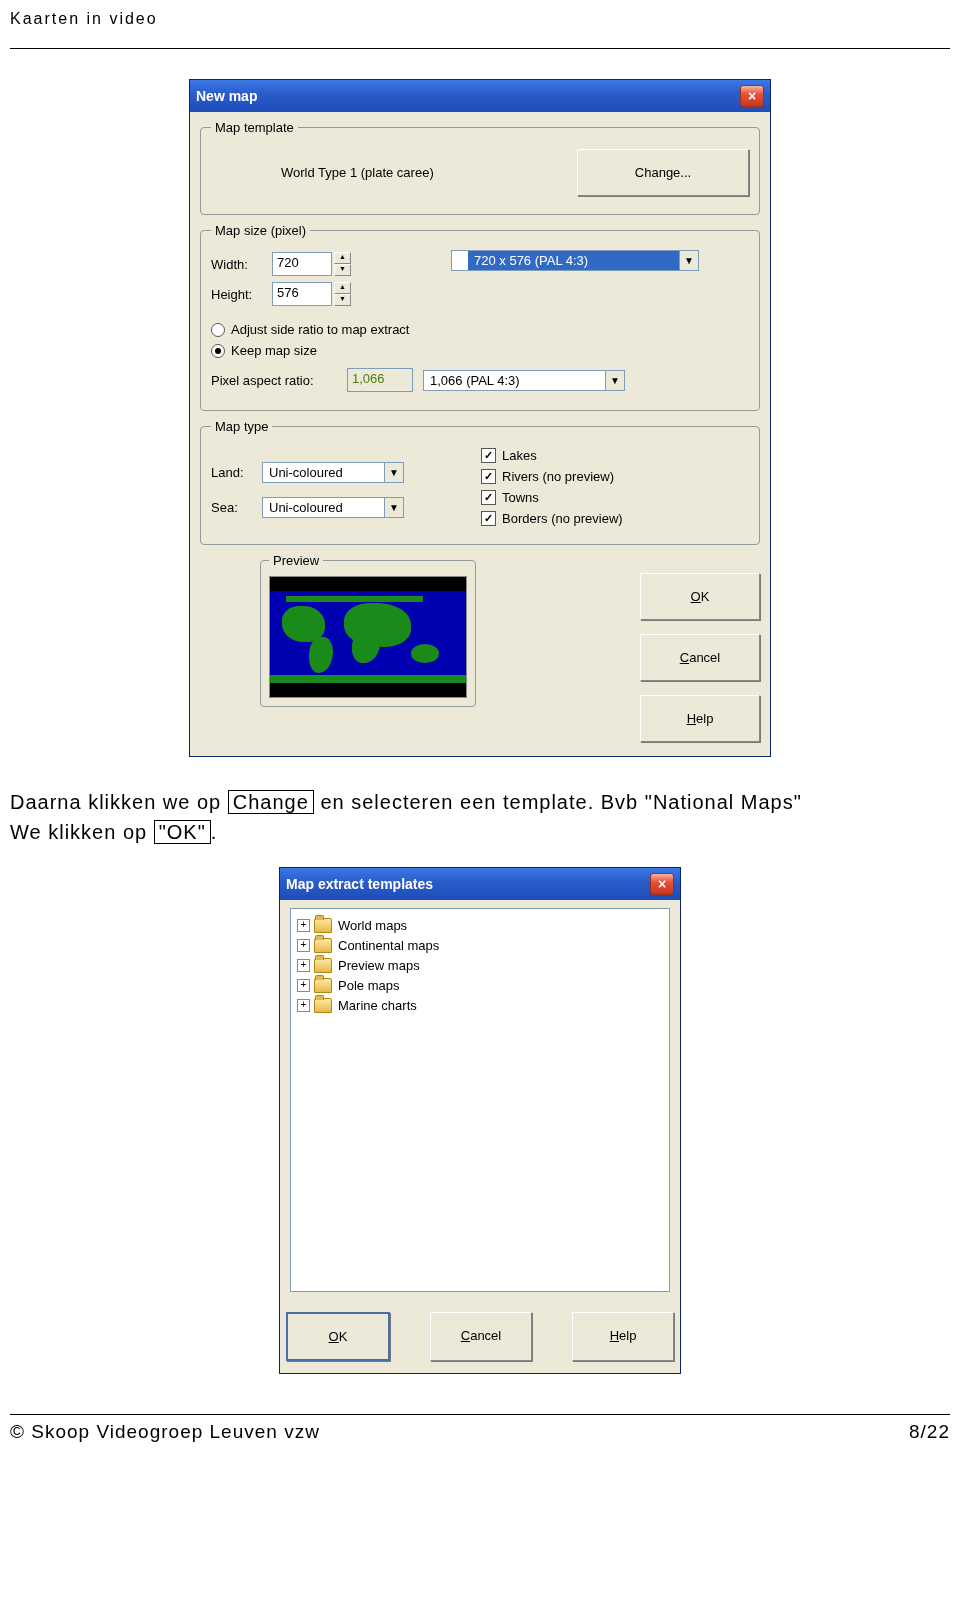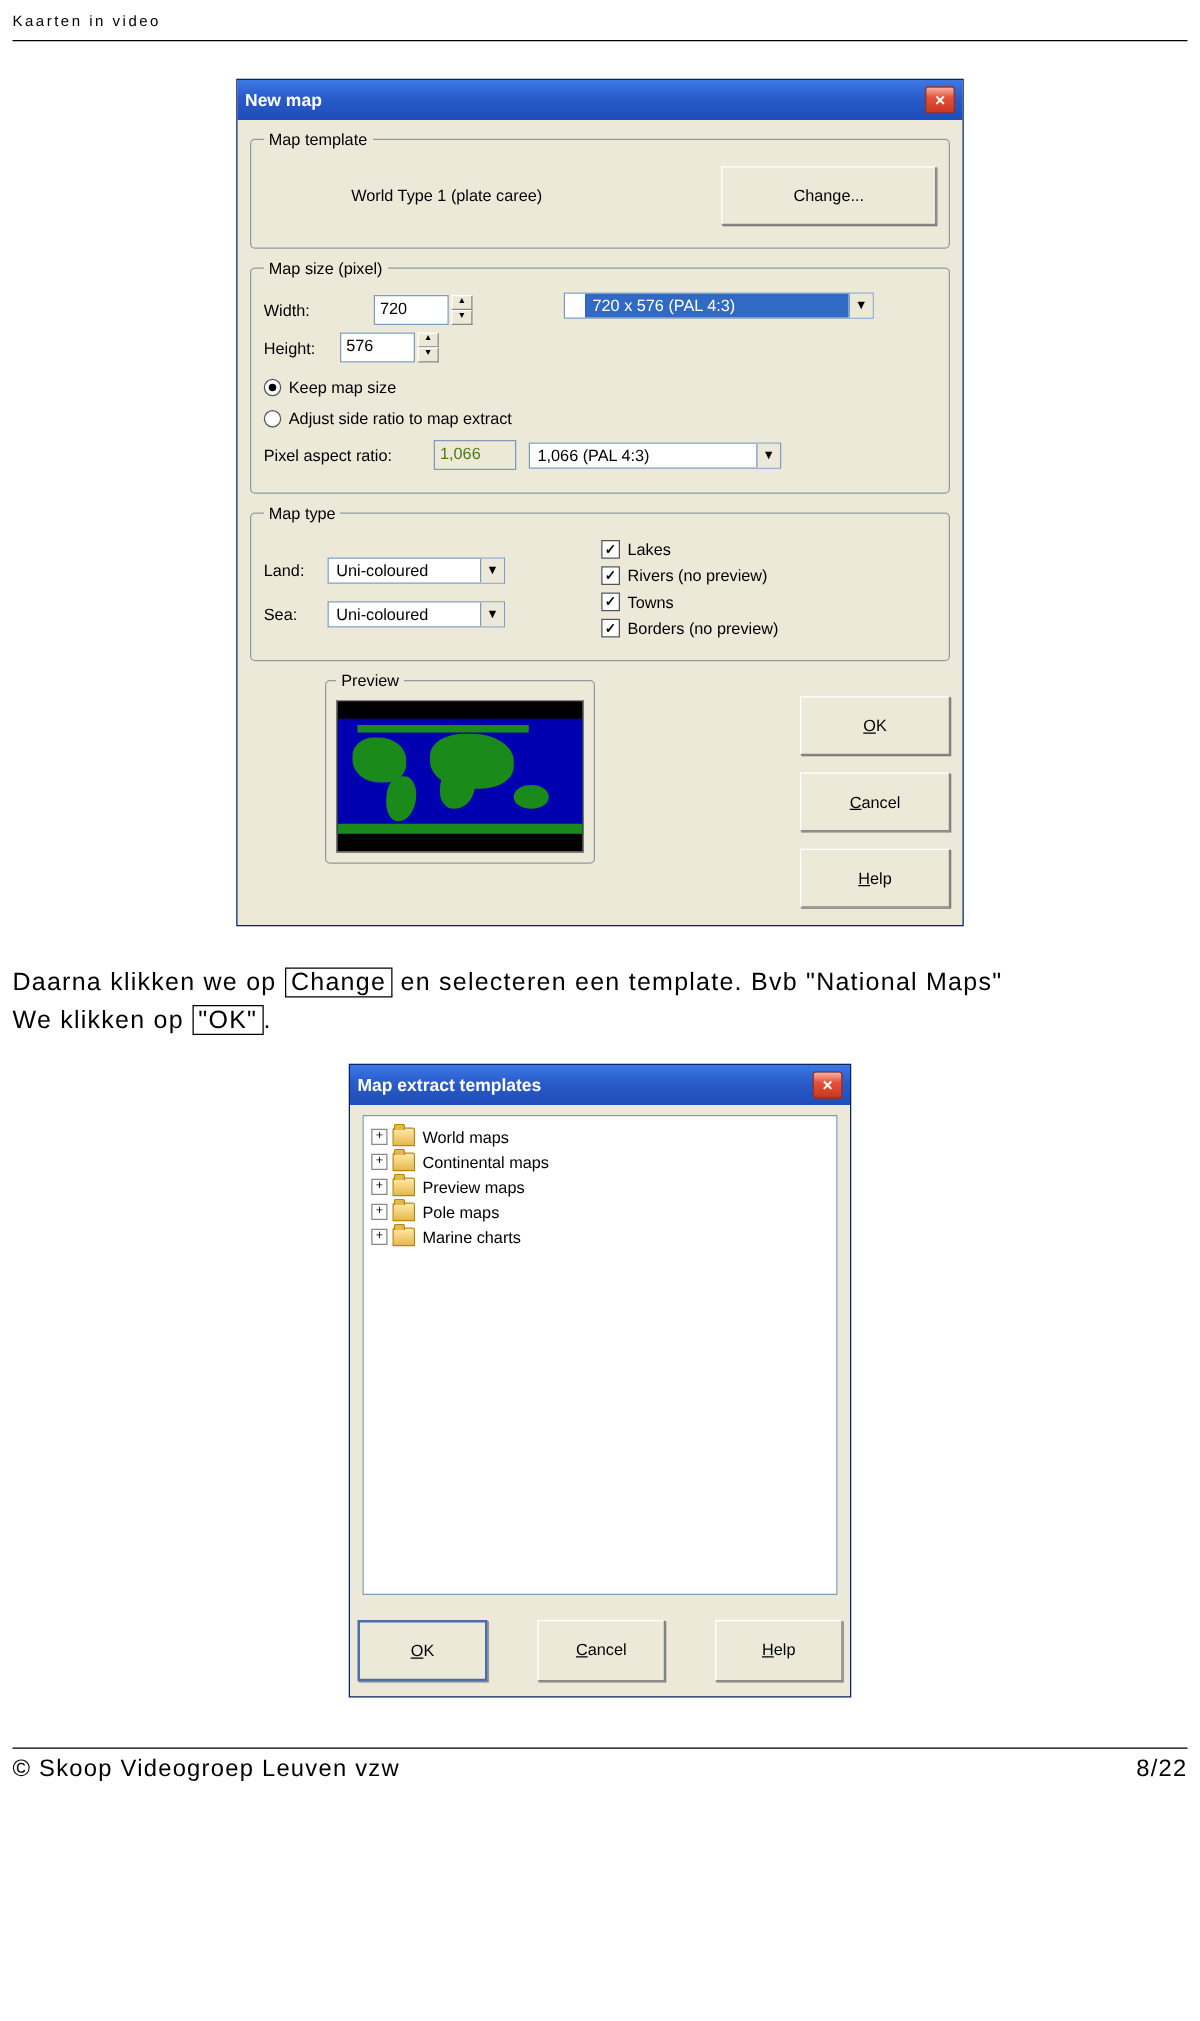--- a/index.html
+++ b/index.html
@@ -8,23 +8,23 @@
     font-family: Arial, sans-serif;
     font-size: 14px;
     background: #fff;
     color: #000;
     width: 960px;
   }
   .page {
     padding: 10px 10px 20px 10px;
   }
   .doc-header {
-    font-size: 12px;
+    font-size: 16px;
     letter-spacing: 2px;
-    padding-bottom: 8px;
+    padding-bottom: 20px;
     border-bottom: 1px solid #000;
     margin-bottom: 30px;
   }
   .body-text {
     margin: 30px 0 20px 0;
     font-size: 20px;
     letter-spacing: 1px;
     line-height: 1.5;
   }
   .boxed {
@@ -195,21 +195,21 @@
         </div>
       </fieldset>
 
       <fieldset>
         <legend>Map size (pixel)</legend>
         <div style="display:flex;gap:40px;">
           <div style="flex:0 0 200px;">
             <div class="row">
               <span class="lbl" style="width:55px;">Width:</span>
               <div class="spinner">
-                <div class="input-box" style="width:50px;margin-left:27px;">720</div>
+                <div class="input-box" style="width:50px;">720</div>
                 <div class="spin-btns">
                     <div class="spin">▲</div>
                     <div class="spin">▼</div>
                   </div>
               </div>
             </div>
             <div class="row">
               <span class="lbl" style="width:55px;">Height:</span>
               <div class="spinner">
                 <div class="input-box" style="width:50px;">576</div>
@@ -221,27 +221,27 @@
             </div>
           </div>
           <div style="flex:1;">
             <div class="combo hi" style="width:230px;margin-top:4px;padding-left:16px;">
               <div class="val">720 x 576   (PAL 4:3)</div>
               <div class="arrow">▼</div>
             </div>
           </div>
         </div>
 
+        <div class="row" style="margin-top:10px;">
+          <span class="radio"></span>
+          <span>Adjust side ratio to map extract</span>
+        </div>
         <div class="row">
           <span class="radio checked"></span>
           <span>Keep map size</span>
-        </div>
-        <div class="row" style="margin-top:10px;">
-          <span class="radio"></span>
-          <span>Adjust side ratio to map extract</span>
         </div>
 
         <div class="row" style="margin-top:10px;">
           <span class="lbl" style="width:130px;">Pixel aspect ratio:</span>
           <span class="disabled"><span class="input-box" style="width:56px;display:inline-block;">1,066</span></span>
           <div class="combo" style="width:200px;margin-left:10px;">
             <div class="val">1,066   (PAL 4:3)</div>
             <div class="arrow">▼</div>
           </div>
         </div>

